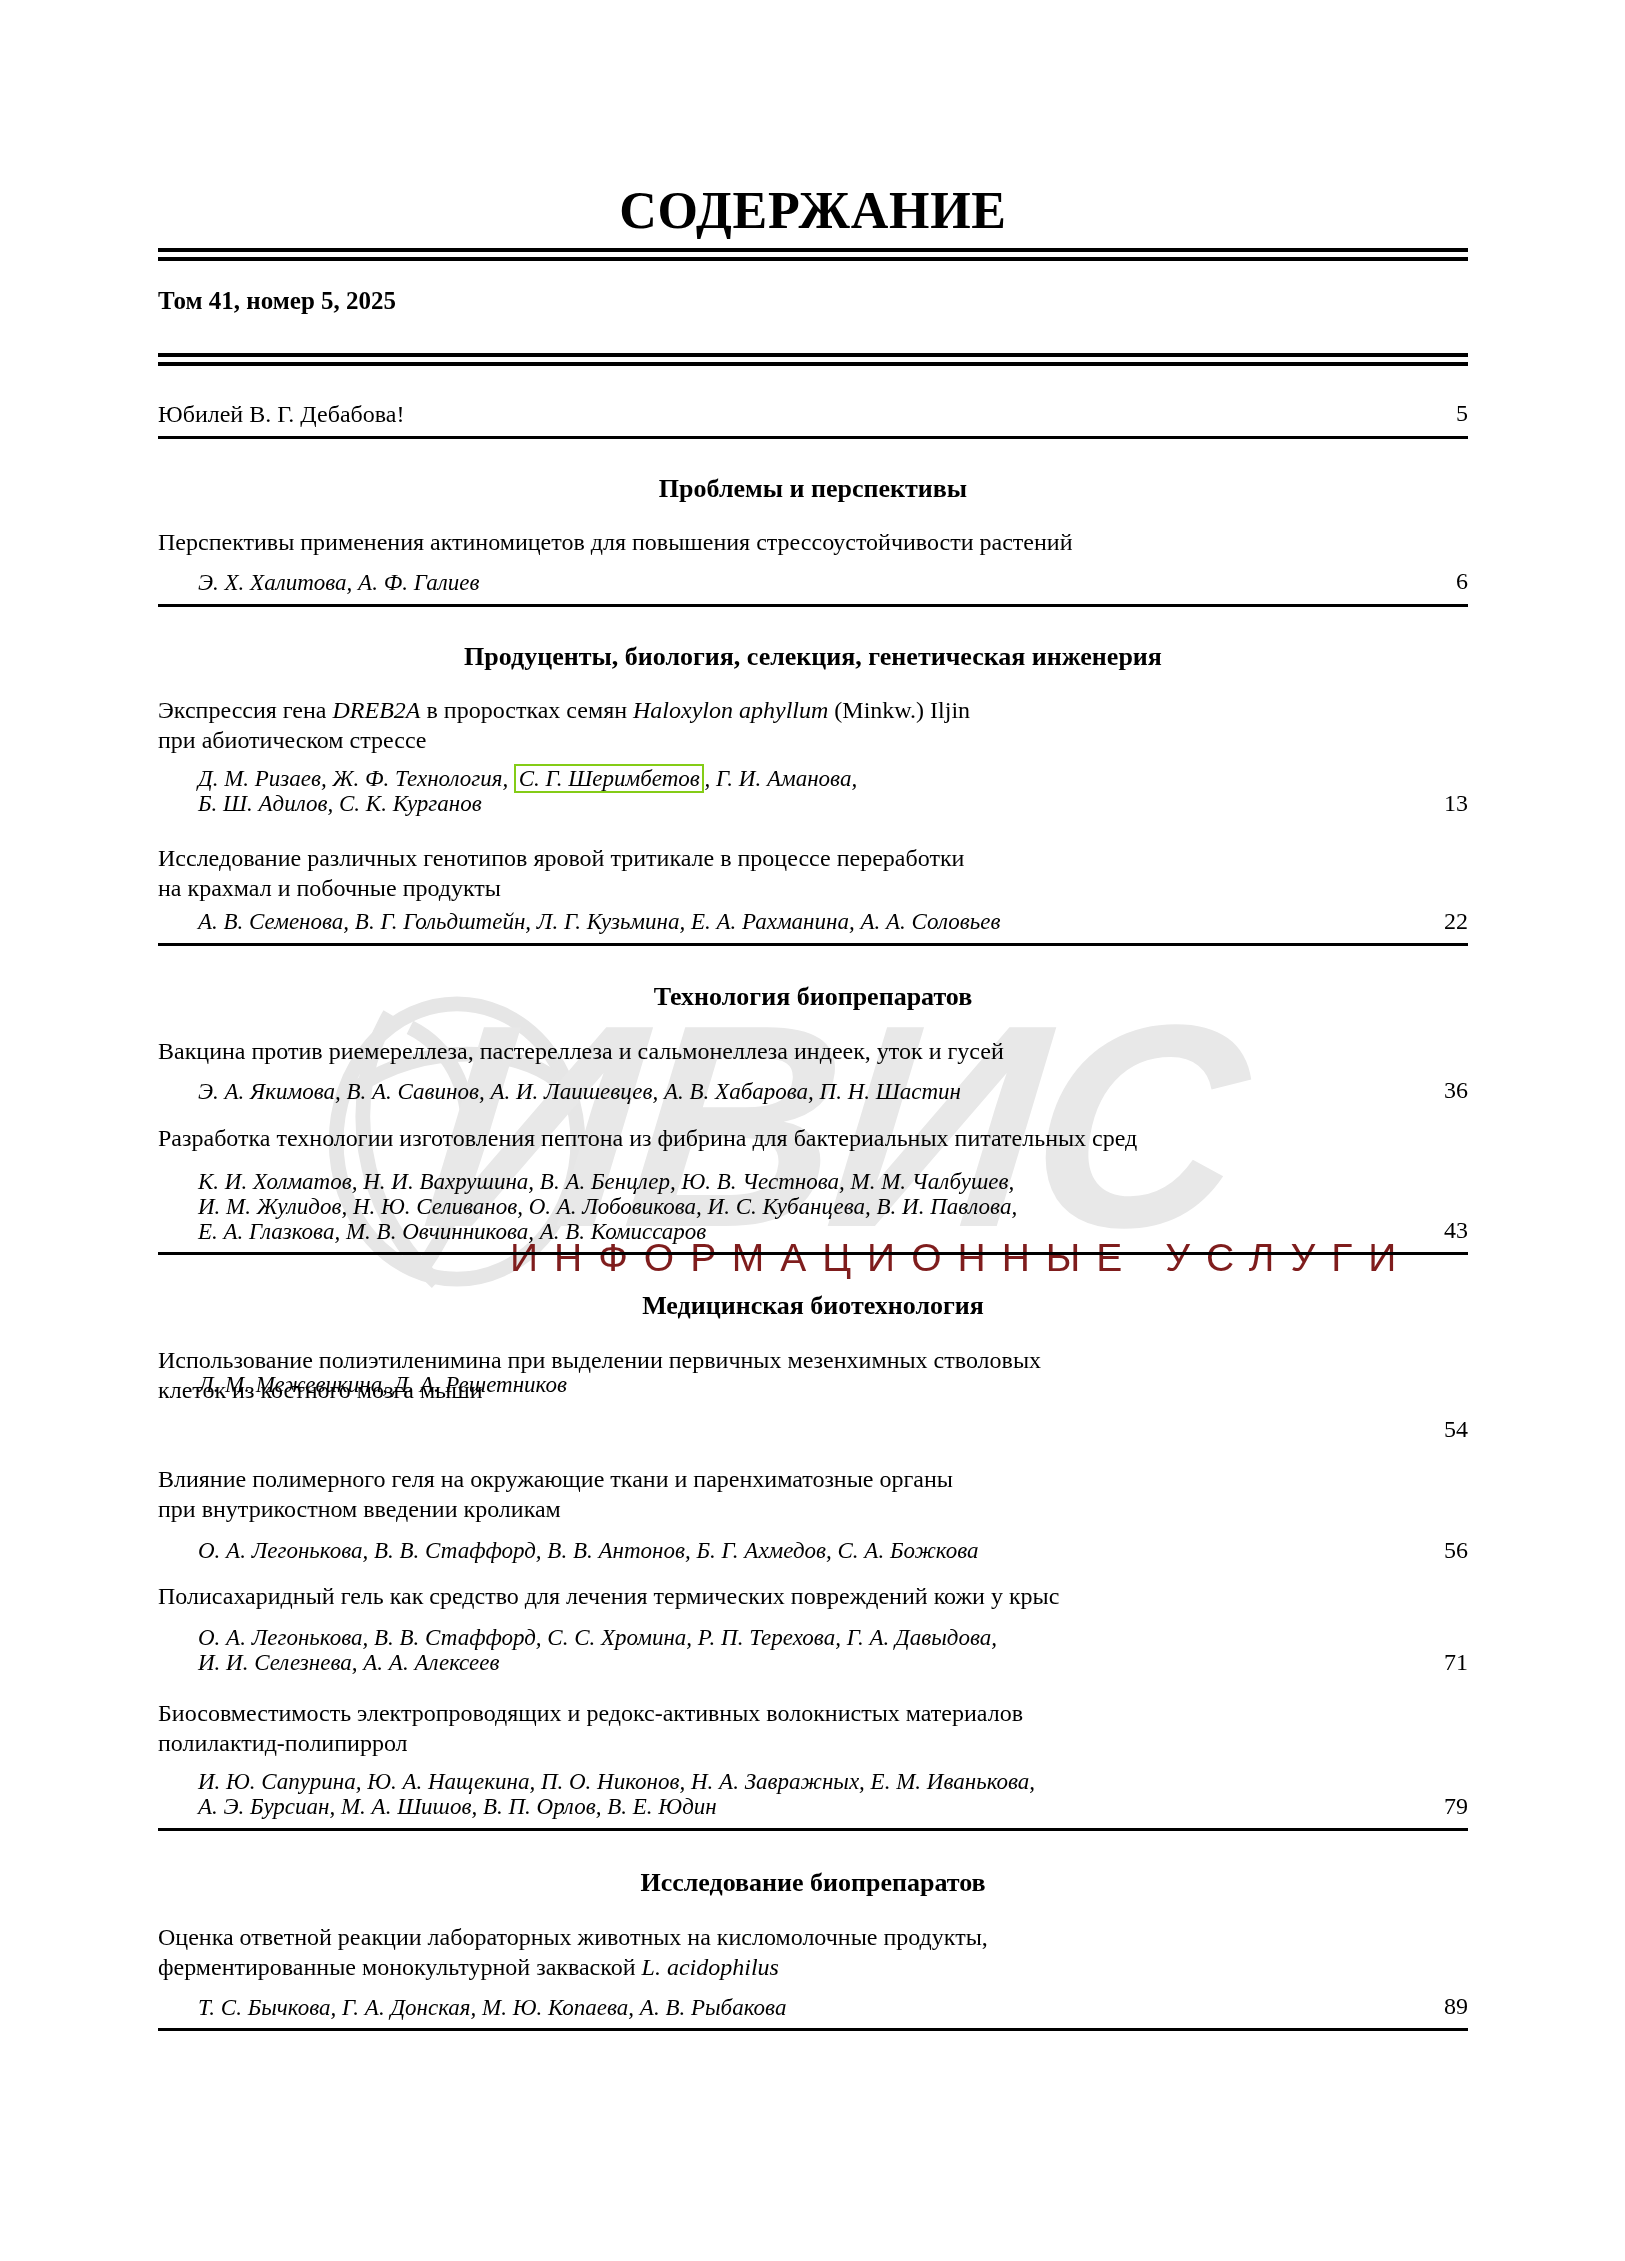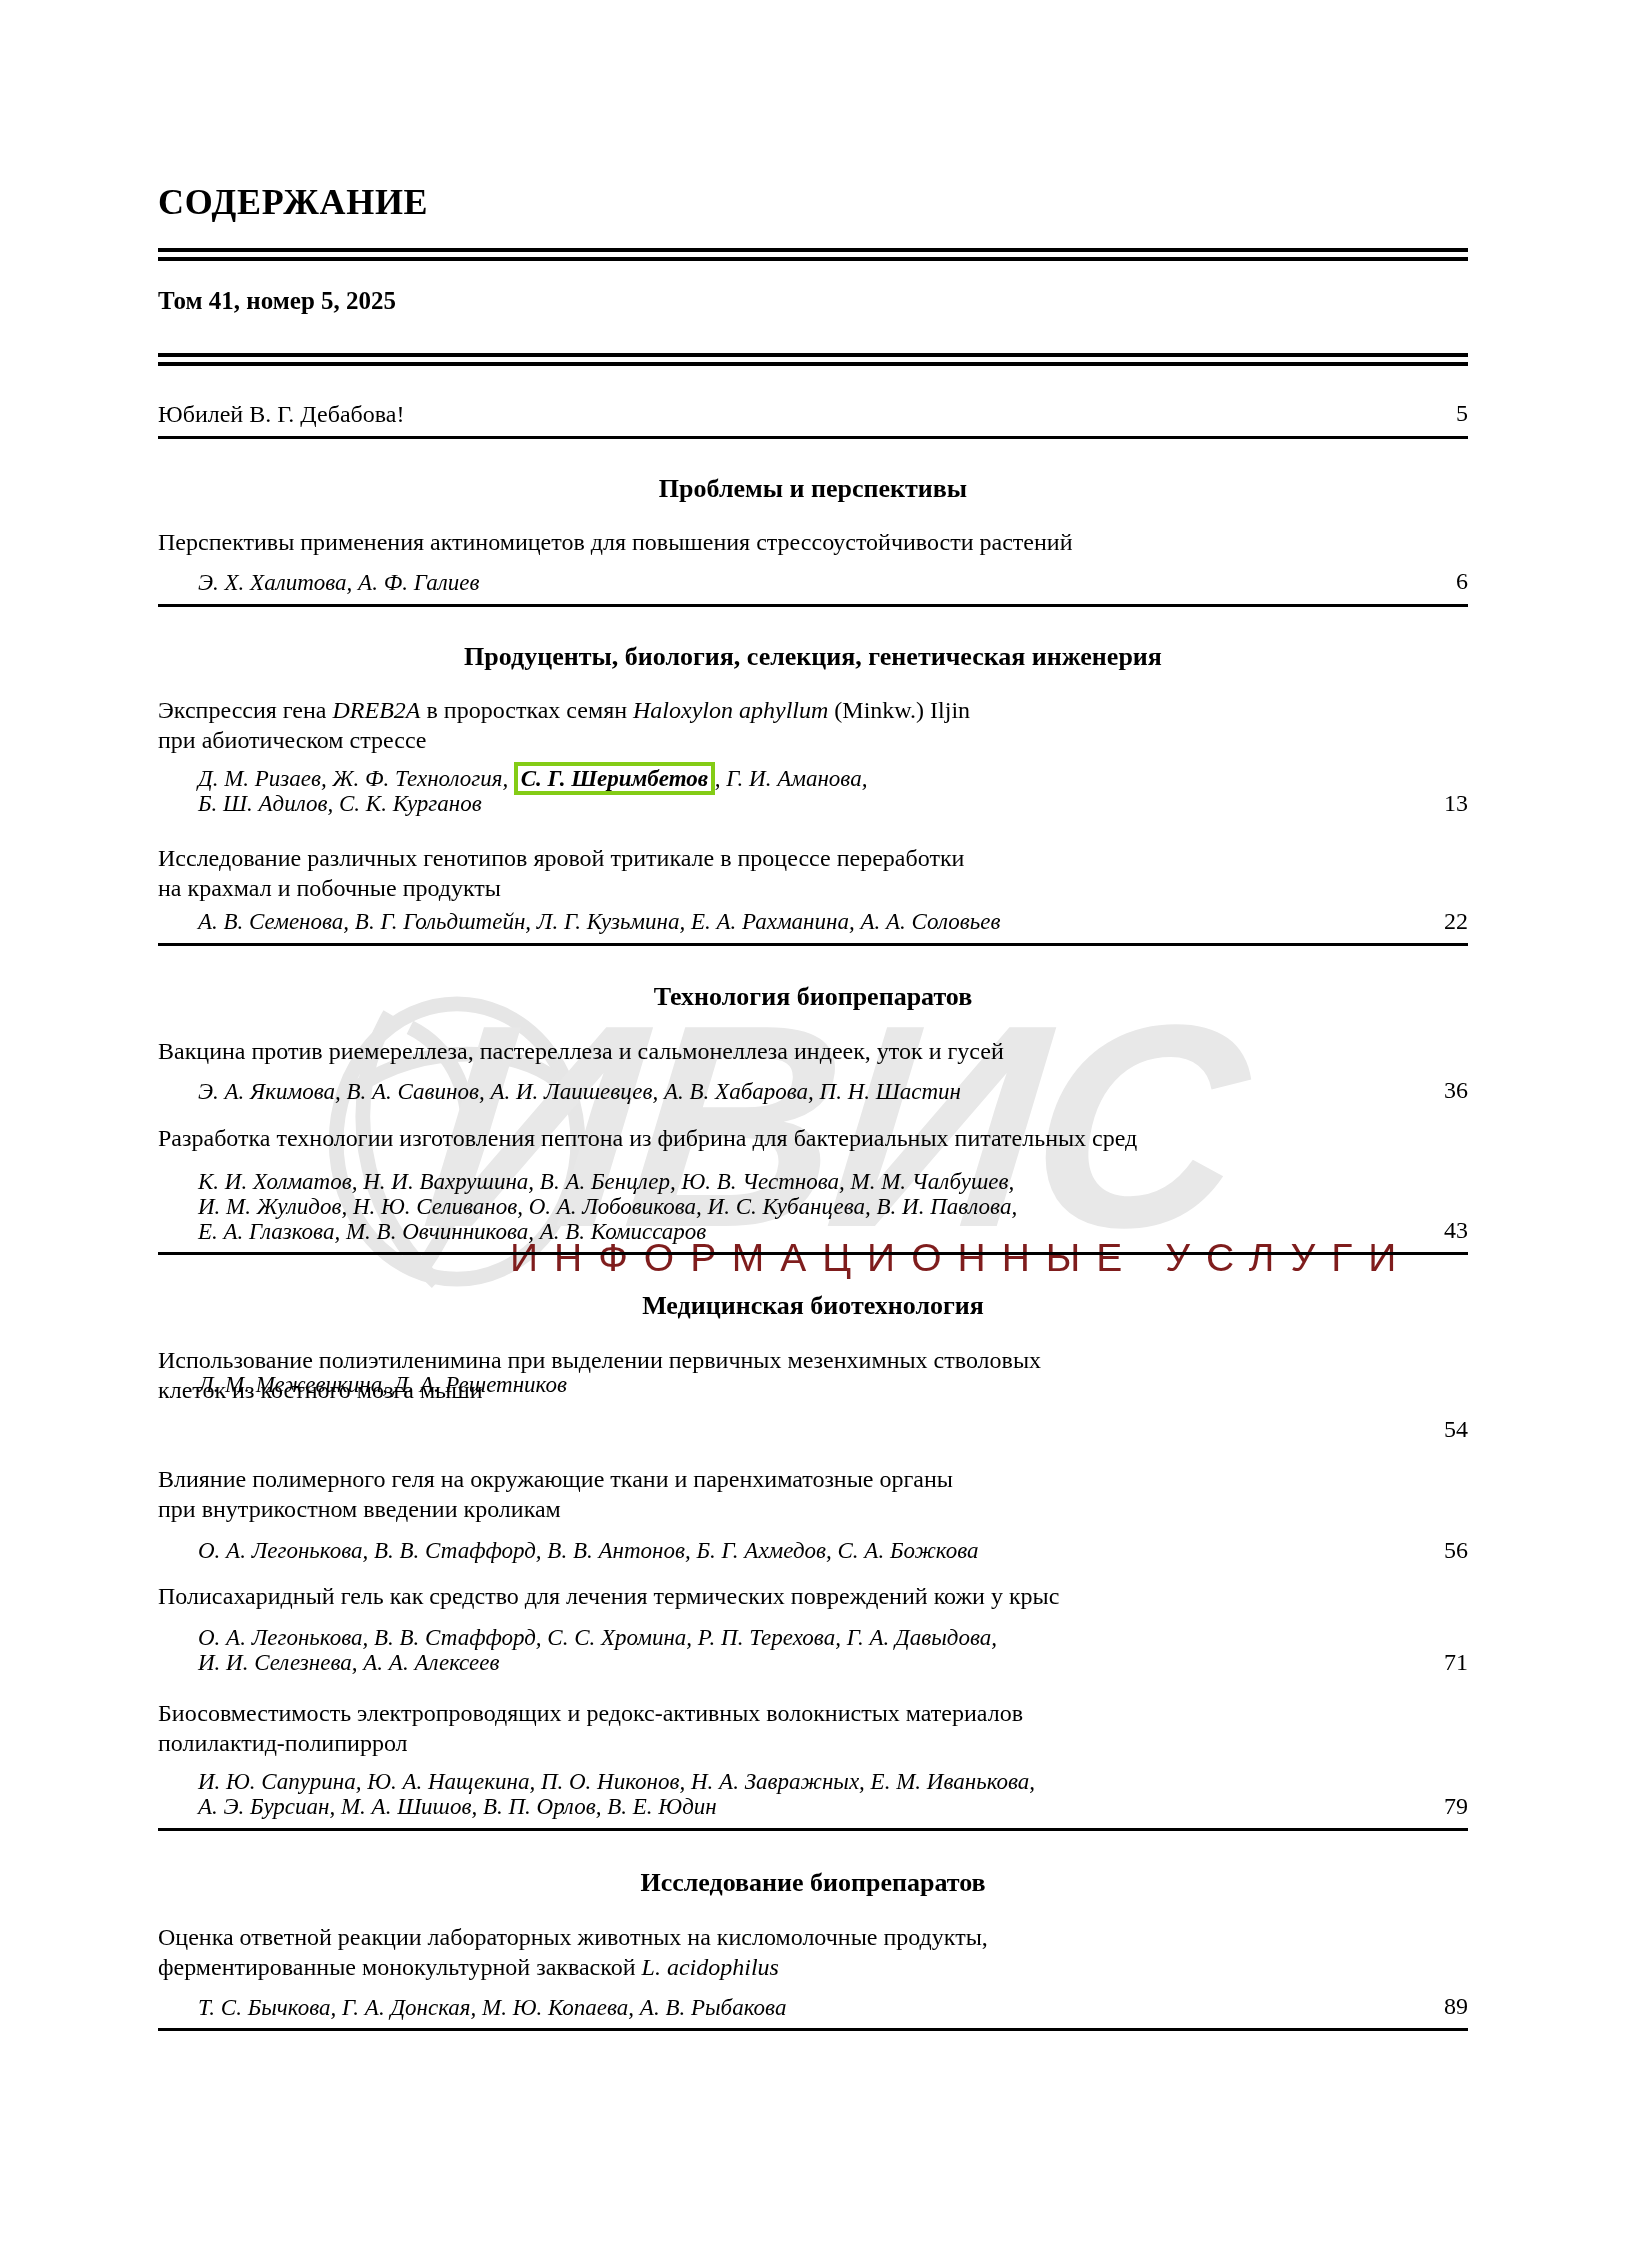--- a/index.html
+++ b/index.html
@@ -7,32 +7,32 @@
          font-family:"Liberation Serif", "DejaVu Serif", serif; color:#000; }
   .page { position:absolute; left:158px; top:0; width:1310px; }
   .wm { position:absolute; pointer-events:none; z-index:0; }
   .wm-letters { left:430px; top:981px; font-family:"Liberation Sans", sans-serif;
       font-weight:bold; font-style:italic; font-size:289px; line-height:1; color:#e8e8e8;
       letter-spacing:-6.7px; transform:skewX(-6deg); }
   .wm-sub { left:510px; top:1236px; font-family:"Liberation Sans", sans-serif;
       font-size:39px; letter-spacing:16px; color:#7f1d1d; }
   .wm-globe { left:316px; top:987px; }
   .content { position:relative; z-index:1; }
-  .title { position:absolute; top:181px; left:0; width:1310px; text-align:left;
-      font-weight:bold; font-size:36px; letter-spacing:0.7px; }
+  .title { position:absolute; top:181px; left:0; width:1310px; text-align:center;
+      font-weight:bold; font-size:52px; letter-spacing:0.7px; }
   .rule { position:absolute; left:0; width:1310px; background:#000; }
   .r-thick { height:4px; }
   .r-single { height:3.4px; }
   .issue { position:absolute; left:0; top:287px; font-weight:bold; font-size:25px; }
   .sec { position:absolute; left:0; width:1310px; text-align:center; font-weight:bold; font-size:26px; }
   .art-title { position:absolute; left:0; font-size:24px; line-height:29.5px; }
   .authors { position:absolute; left:40px; font-style:italic; font-size:23px; line-height:25px; }
   .pg { position:absolute; right:0; font-size:24px; }
   .i { font-style:italic;margin-top:24px; }
-  .boxed { border:4px solid #84cc16; padding:0 2.7px;font-weight:bold; }
+  .boxed { border:2px solid #84cc16; padding:0 2.7px; }
 </style>
 </head>
 <body>
 
 <div class="wm wm-globe">
   <svg width="282" height="309" viewBox="0 0 420 460">
     <g fill="none" stroke="#e6e6e6" stroke-width="22">
       <ellipse cx="210" cy="230" rx="180" ry="205"></ellipse>
       <path d="M110 40 C 40 160, 60 330, 180 440"></path>
       <path d="M60 150 C 160 80, 300 90, 360 140"></path>

